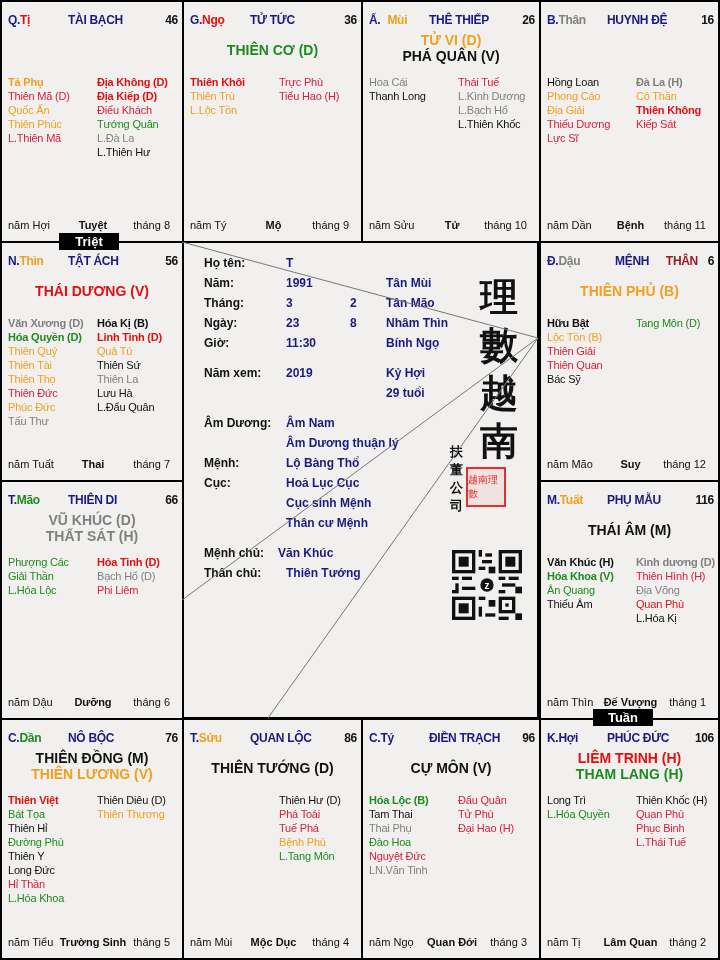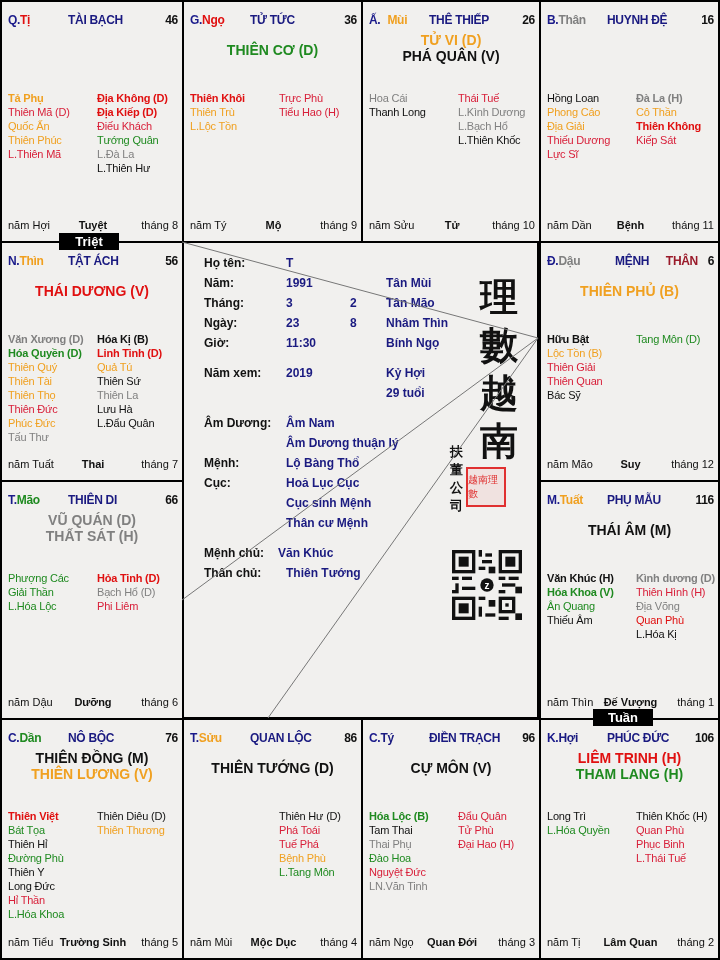--- a/index.html
+++ b/index.html
@@ -16,29 +16,29 @@
     background:#f1f0ee;
   }
   .hdr { position:absolute; left:6px; right:4px; top:11px; height:14px; font-weight:bold; font-size:12px; letter-spacing:-0.3px; }
   .hdr .can { position:absolute; left:0; color:#1a1a8a; }
   .hdr .chi { }
   .hdr .name { position:absolute; left:60px; color:#1a1a80; }
   .hdr .than { position:absolute; right:16px; color:#9a1a2a; }
   .hdr .age { position:absolute; right:0; color:#111; }
   .main-stars { position:absolute; left:0; right:0; top:40px; text-align:center; font-weight:bold; font-size:14px; line-height:16px; }
   .stars { position:absolute; left:6px; right:4px; top:73px; }
-  .col { position:absolute; top:16px; width:88px; }
+  .col { position:absolute; top:0; width:88px; }
   .col.l { left:0; }
   .col.r { left:89px; }
   .star { font-size:11px; line-height:14px; white-space:nowrap; letter-spacing:-0.2px; }
   .star.b { font-weight:bold; }
   .ftr { position:absolute; left:6px; right:4px; bottom:8px; height:14px; font-size:11px; }
   .ftr .yr { position:absolute; left:0; }
   .ftr .tr { position:absolute; left:0; right:0; text-align:center; font-weight:bold; }
-  .ftr .mo { position:absolute; right:0;text-align:right; }
+  .ftr .mo { position:absolute; right:8px;text-align:right; }
   .tag { position:absolute; background:#000; color:#fff; font-weight:bold; font-size:13px; height:17px; line-height:17px; text-align:center; z-index:5; }
   .center { position:absolute; left:182px; top:241px; width:357px; height:478px; box-sizing:border-box; border:2px solid #000; background:#f1f0ee; }
   .info { position:absolute; font-weight:bold; font-size:12px; line-height:20px; color:#1a1a80; }
   .info .lbl { color:#111; position:absolute; left:0; }
   .row { position:relative; height:20px; }
   .contact { position:absolute; left:12px; top:417px; color:#e01010; font-weight:bold; font-size:12px; line-height:15px; white-space:nowrap; }
   .calli { position:absolute; left:290px; top:30px; width:50px; font-family:"DejaVu Serif", serif; font-size:38px; font-weight:bold; line-height:48px; color:#111; text-align:center; }
   .small-calli { position:absolute; left:266px; top:200px; width:14px; font-family:"DejaVu Serif", serif; font-size:13px; line-height:18px; font-weight:bold; color:#111; }
   .seal { position:absolute; left:282px; top:224px; width:40px; height:40px; border:2px solid #e03030; color:#e03030; font-size:10px; font-family:"DejaVu Serif", serif; box-sizing:border-box; display:flex; flex-wrap:wrap; align-items:center; justify-content:center; background:rgba(230,60,60,0.08); }
   .qr { position:absolute; left:268px; top:307px; width:70px; height:70px; }
@@ -229,21 +229,21 @@
         <span class="mo">tháng 12</span>
       </div>
     </div>
     <div class="cell" style="left: 0px; top: 480px; width: 184px; height: 240px;">
       <div class="hdr">
         <span class="can"><span>T.</span><span class="chi" style="color: rgb(31, 138, 32);">Mão</span></span>
         <span class="name">THIÊN DI</span>
         <span class="age">66</span>
       </div>
       <div class="main-stars" style="top: 30px;">
-        <div style="color: rgb(128, 128, 128);">VŨ QUÁN (D)</div>
+        <div style="color: rgb(128, 128, 128);">VŨ KHÚC (D)</div>
         <div style="color: rgb(128, 128, 128);">THẤT SÁT (H)</div>
       </div>
       <div class="stars">
         <div class="col l">
           <div class="star" style="color: rgb(31, 138, 32);">Phượng Các</div>
           <div class="star" style="color: rgb(31, 138, 32);">Giải Thần</div>
           <div class="star" style="color: rgb(31, 138, 32);">L.Hóa Lộc</div>
         </div>
         <div class="col r">
           <div class="star b" style="color: rgb(224, 16, 16);">Hỏa Tinh (D)</div>

